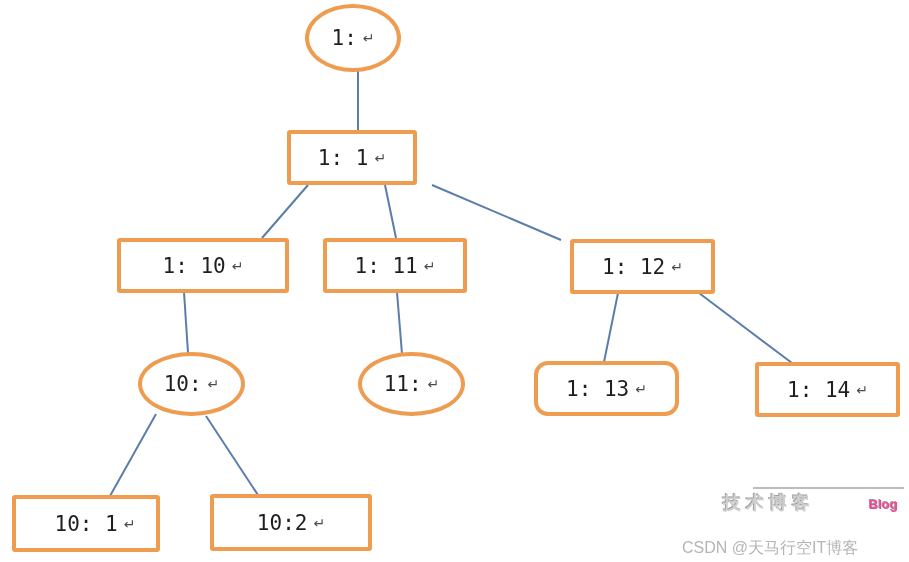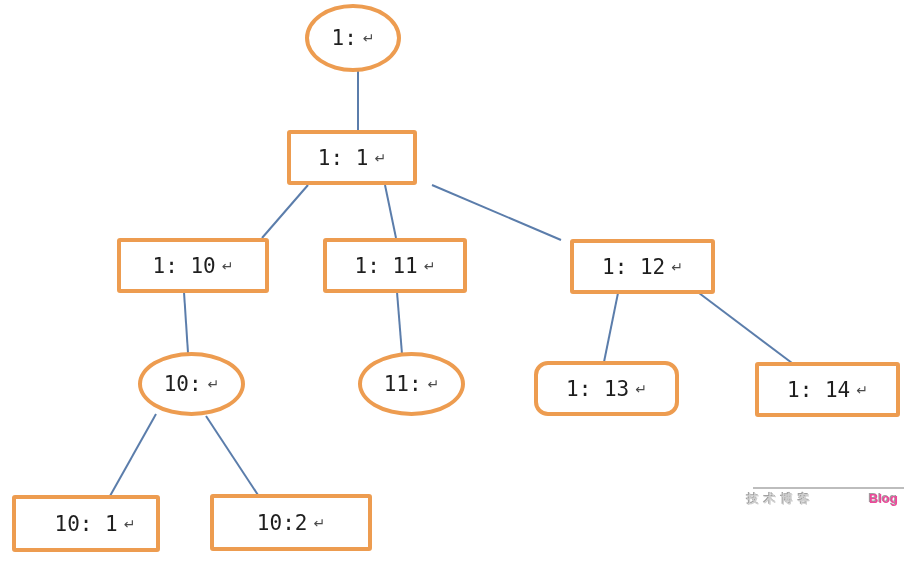--- a/index.html
+++ b/index.html
@@ -22,21 +22,21 @@
     font-family:"Liberation Sans","DejaVu Sans",sans-serif;pointer-events:none;
   }
   .cto-title{
     display:inline-block;font-weight:bold;font-size:30px;letter-spacing:-1px;
     color:#c9c9c9;text-shadow:-1px -1px 0 #9e9e9e,1px 1px 1px #ffffff;
     line-height:30px;
   }
   .cto-underline{height:2px;background:#bdbdbd;box-shadow:1px 1px 0 #fff;margin:1px 2px 2px 72px;}
   .cto-row{display:flex;justify-content:flex-end;align-items:baseline;gap:10px;padding-right:8px;}
   .cto-sub{
-    font-weight:bold;font-size:12px;letter-spacing:5px;color:#cfcfcf;
+    font-weight:bold;font-size:18px;letter-spacing:5px;color:#cfcfcf;
     text-shadow:-1px -1px 0 #a0a0a0,1px 1px 1px #ffffff;
   }
   .cto-blog{
     font-weight:bold;font-size:13px;color:#ec4899;
     text-shadow:-1px -1px 0 #9e9e9e,1px 1px 1px #ffffff;
     margin-left:44px;
   }
   .csdn{
     position:absolute;left:682px;top:538px;font-size:16px;color:#b5b5b5;
     font-family:"Liberation Sans","DejaVu Sans",sans-serif;white-space:nowrap;
@@ -55,31 +55,32 @@
       <line x1="184" y1="292" x2="188" y2="353" stroke="#5B7DAB" stroke-width="2"></line>
       <line x1="397" y1="292" x2="402" y2="354" stroke="#5B7DAB" stroke-width="2"></line>
       <line x1="618" y1="293" x2="604" y2="362" stroke="#5B7DAB" stroke-width="2"></line>
       <line x1="699" y1="293" x2="792" y2="363" stroke="#5B7DAB" stroke-width="2"></line>
       <line x1="156" y1="414" x2="110" y2="496" stroke="#5B7DAB" stroke-width="2"></line>
       <line x1="206" y1="416" x2="258" y2="495" stroke="#5B7DAB" stroke-width="2"></line>
     </svg>
   <div id="node-layer">
       <div class="node ellipse" style="left: 305px; top: 4px; width: 96px; height: 68px;"><span>1:</span><span class="ret">↵</span></div>
       <div class="node rect" style="left: 287px; top: 130px; width: 130px; height: 55px;"><span>1: 1</span><span class="ret">↵</span></div>
-      <div class="node rect" style="left: 117px; top: 238px; width: 152px; height: 55px;"><span>1: 10</span><span class="ret">↵</span></div>
+      <div class="node rect" style="left: 117px; top: 238px; width: 172px; height: 55px;"><span>1: 10</span><span class="ret">↵</span></div>
       <div class="node rect" style="left: 323px; top: 238px; width: 144px; height: 55px; text-align: right;"><span>1: 11</span><span class="ret">↵</span></div>
       <div class="node rect" style="left: 570px; top: 239px; width: 145px; height: 55px;"><span>1: 12</span><span class="ret">↵</span></div>
       <div class="node ellipse" style="left: 138px; top: 352px; width: 107px; height: 64px;"><span>10:</span><span class="ret">↵</span></div>
       <div class="node ellipse" style="left: 358px; top: 352px; width: 107px; height: 64px;"><span>11:</span><span class="ret">↵</span></div>
       <div class="node rect" style="left: 534px; top: 361px; width: 145px; height: 55px; border-radius: 14px;"><span>1: 13</span><span class="ret">↵</span></div>
       <div class="node rect" style="left: 755px; top: 362px; width: 145px; height: 55px;"><span>1: 14</span><span class="ret">↵</span></div>
       <div class="node rect" style="left: 12px; top: 495px; width: 148px; height: 57px; padding-left: 18px;"><span>10: 1</span><span class="ret">↵</span></div>
       <div class="node rect" style="left: 210px; top: 494px; width: 162px; height: 57px;"><span>10:2</span><span class="ret">↵</span></div>
     </div>
 
   <div class="cto">
     <div class="cto-underline"></div>
     <div class="cto-row">
       <span class="cto-sub">技术博客</span>
       <span class="cto-blog">Blog</span>
     </div>
   </div>
+  <div class="csdn">CSDN @天马行空IT博客</div>
 </div>
 
 </body></html>

